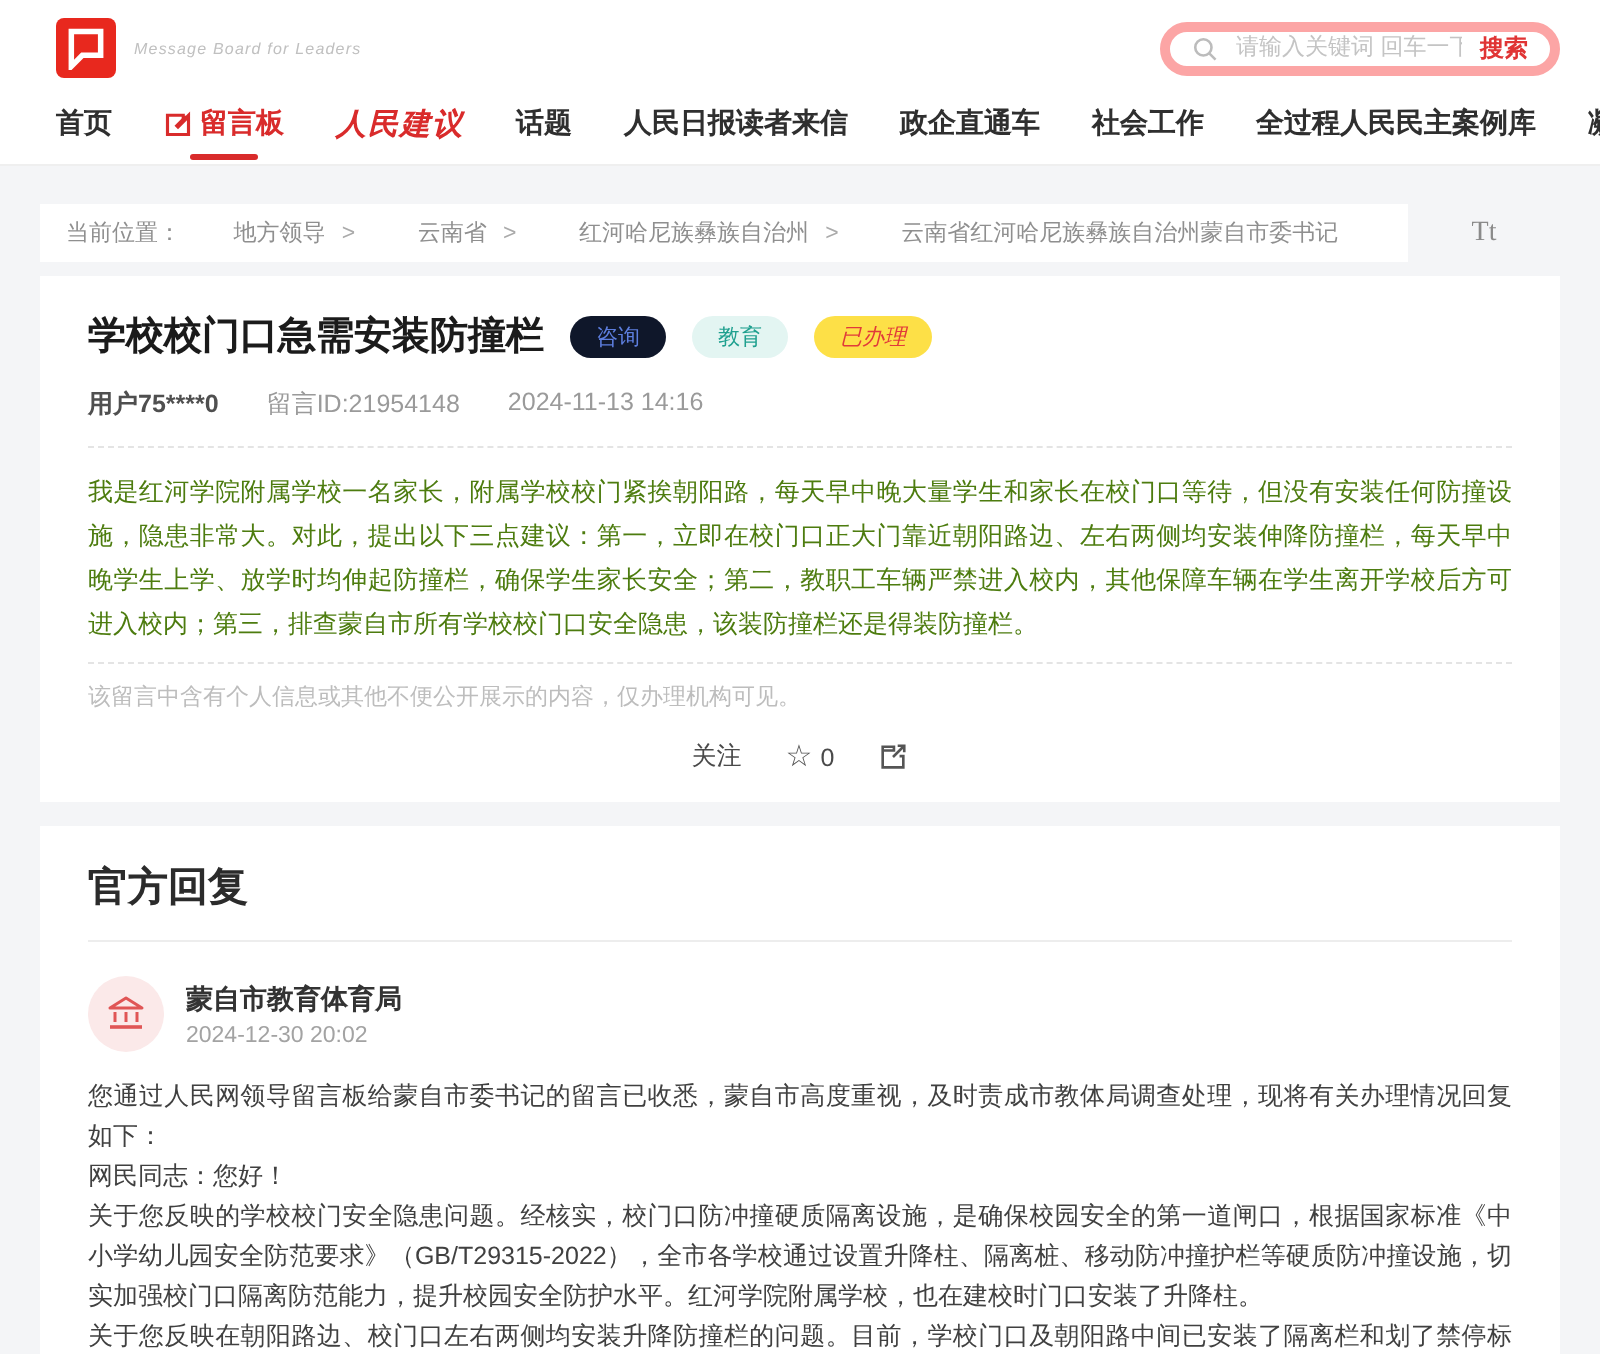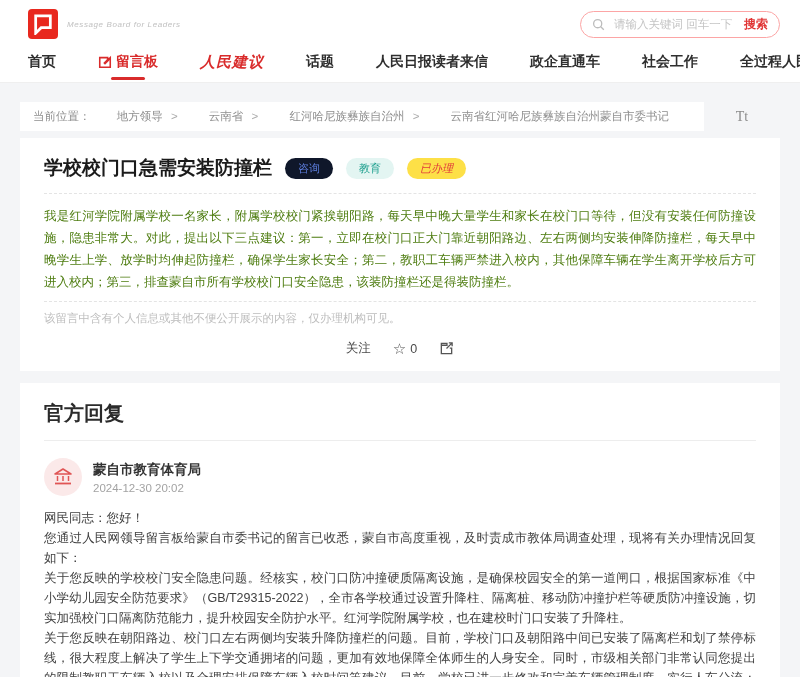--- a/index.html
+++ b/index.html
@@ -22,36 +22,36 @@
     width:30px; height:30px; background:#e8281e; border-radius:4px;
     position:relative; flex:0 0 auto;
   }
   .logo-icon svg { position:absolute; inset:4px; }
   .logo-cn { font-size:22px; font-weight:bold; color:#3d3d3d; letter-spacing:2px; line-height:1.1; }
   .logo-en { font-size:8px; color:#c0c0c0; letter-spacing:0.6px; margin-top:1px;font-style:italic; }
 
   .search {
     display:flex; align-items:center; gap:7px;
     width:200px; height:27px;
-    border:1px solid #fca5a5; border-radius:14px;
+    border:5px solid #fca5a5; border-radius:14px;
     padding:0 11px; background:#fff;
   }
   .search input {
     border:none; outline:none; flex:1; min-width:0;
     font-size:11.5px; color:#333; background:transparent;
     font-family:"Liberation Sans","DejaVu Sans",sans-serif;
   }
   .search input::placeholder { color:#c4c4c4; }
   .search-btn {
     color:#e03434; font-size:12px; font-weight:bold; cursor:pointer; white-space:nowrap;
   }
 
   
   .nav {
-    background:#fff; display:flex; align-items:center; gap:42px;
+    background:#fff; display:flex; align-items:center; gap:26px;
     height:41px; padding:0 20px 0 28px;
     border-bottom:1px solid #efefef;
     font-size:14px; font-weight:bold; color:#2f2f2f;
   }
   .nav-item { cursor:pointer; position:relative; display:flex; align-items:center; gap:4px; white-space:nowrap; }
   .nav-item.active { color:#d92b2b; }
   .nav-item.active::after {
     content:""; position:absolute; left:50%; transform:translateX(-50%);
     bottom:-9px; width:34px; height:3px; background:#d92b2b; border-radius:2px;
   }
@@ -177,20 +177,25 @@
   </div>
 
   <div class="card">
     <div class="title-row">
       <h1 class="msg-title">学校校门口急需安装防撞栏</h1>
       <span class="tag tag0">咨询</span>
       <span class="tag tag1">教育</span>
       <span class="tag tag2">已办理</span>
     </div>
 
+    <div class="meta">
+      <span class="user">用户75****0</span>
+      <span>留言ID:21954148</span>
+      <span>2024-11-13 14:16</span>
+    </div>
 
     <div class="body-text dash-top">我是红河学院附属学校一名家长，附属学校校门紧挨朝阳路，每天早中晚大量学生和家长在校门口等待，但没有安装任何防撞设施，隐患非常大。对此，提出以下三点建议：第一，立即在校门口正大门靠近朝阳路边、左右两侧均安装伸降防撞栏，每天早中晚学生上学、放学时均伸起防撞栏，确保学生家长安全；第二，教职工车辆严禁进入校内，其他保障车辆在学生离开学校后方可进入校内；第三，排查蒙自市所有学校校门口安全隐患，该装防撞栏还是得装防撞栏。</div>
 
     <div class="note">该留言中含有个人信息或其他不便公开展示的内容，仅办理机构可见。</div>
 
     <div class="actions">
       <span class="action">关注</span>
       <span class="action">
         <span class="star-glyph">☆</span>
         <span>0</span>
@@ -217,21 +222,21 @@
           <line x1="2" y1="16.5" x2="18" y2="16.5" stroke="#e05555" stroke-width="1.8"></line>
         </svg>
       </div>
       <div>
         <div class="agency-name">蒙自市教育体育局</div>
         <div class="reply-date">2024-12-30 20:02</div>
       </div>
     </div>
 
     <div class="reply-body">
+      <p>您通过人民网领导留言板给蒙自市委书记的留言已收悉，蒙自市高度重视，及时责成市教体局调查处理，现将有关办理情况回复如下：</p>
       <p>网民同志：您好！</p>
-      <p>您通过人民网领导留言板给蒙自市委书记的留言已收悉，蒙自市高度重视，及时责成市教体局调查处理，现将有关办理情况回复如下：</p>
       <p>关于您反映的学校校门安全隐患问题。经核实，校门口防冲撞硬质隔离设施，是确保校园安全的第一道闸口，根据国家标准《中小学幼儿园安全防范要求》（GB/T29315-2022），全市各学校通过设置升降柱、隔离桩、移动防冲撞护栏等硬质防冲撞设施，切实加强校门口隔离防范能力，提升校园安全防护水平。红河学院附属学校，也在建校时门口安装了升降柱。</p>
       <p>关于您反映在朝阳路边、校门口左右两侧均安装升降防撞栏的问题。目前，学校门口及朝阳路中间已安装了隔离栏和划了禁停标线，很大程度上解决了学生上下学交通拥堵的问题，更加有效地保障全体师生的人身安全。同时，市级相关部门非常认同您提出的限制教职工车辆入校以及合理安排保障车辆入校时间等建议。目前，学校已进一步修改和完善车辆管理制度，实行人车分流；对于诸如垃圾清运车、物资配送车等保障车辆，严格限定其入校时间，确保在学生离校之后方可进入校园完成相关工作，并要求其在校园内减速慢行、避让行人，最大程度降低对校园秩序和学生安全的影响。</p>
 
     </div>
   </div>
 
 </div>
 
 </body></html>

